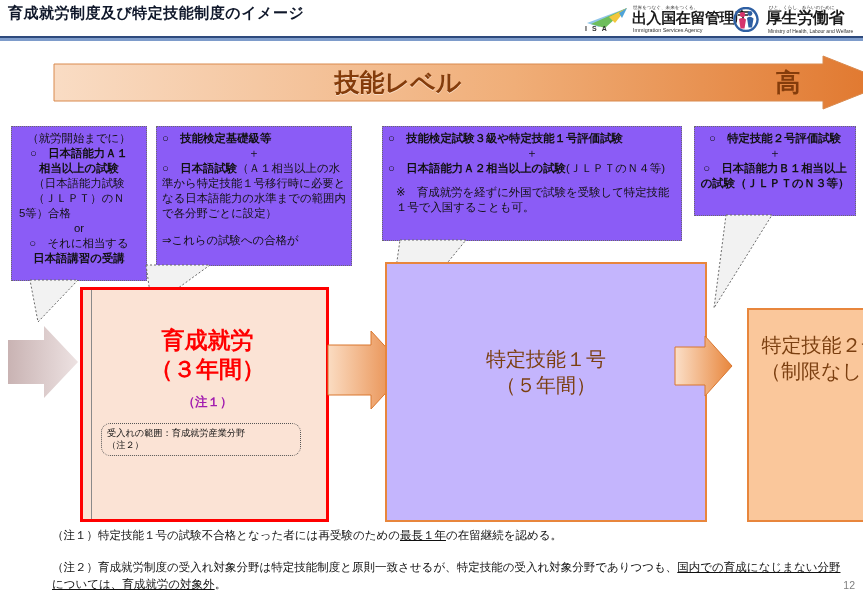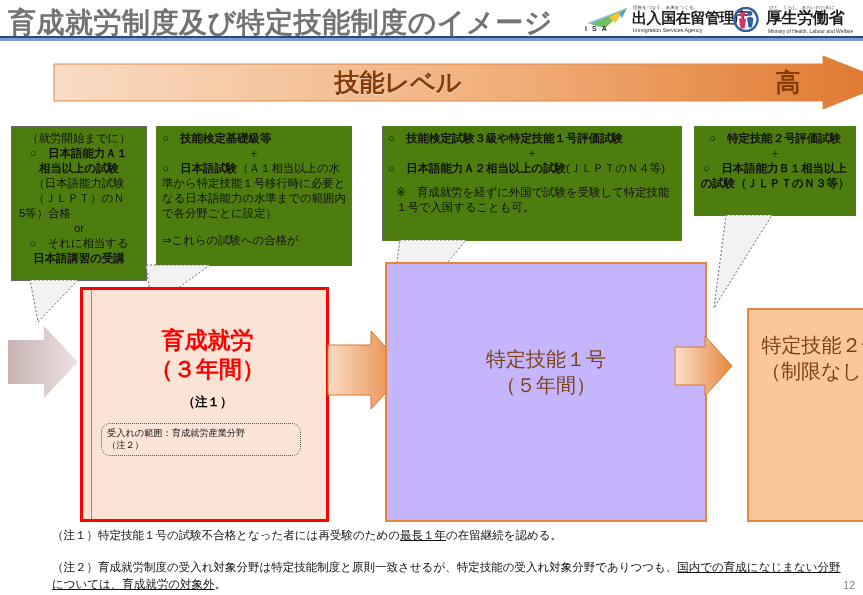--- a/index.html
+++ b/index.html
@@ -6,21 +6,21 @@
   body{
     width:863px;height:595px;background:#ffffff;overflow:hidden;
     font-family:"Liberation Sans","DejaVu Sans",sans-serif;
     position:relative;color:#222;
   }
   .stage{position:absolute;left:0;top:0;width:863px;height:595px;}
 
   
   .hdr-title{
     position:absolute;left:8px;top:4px;
-    font-size:28px;font-weight:bold;color:#737373;letter-spacing:0.5px;
+    font-size:15px;font-weight:bold;color:#0f172a;letter-spacing:0.5px;
     white-space:nowrap;
   }
   .hdr-rule{
     position:absolute;left:0;top:36px;width:863px;height:5px;
     background:linear-gradient(to bottom,#2e4a7d 0 2px,#7e9ccb 2px 5px);
   }
   .logo-isa{position:absolute;left:583px;top:4px;width:142px;height:31px;}
   .logo-mhlw{position:absolute;left:733px;top:4px;width:128px;height:31px;}
   .logo-isa .plane{position:absolute;left:2px;top:3px;width:44px;height:22px;}
   .logo-isa .isa-txt{
@@ -59,21 +59,21 @@
     z-index:3;pointer-events:none;
   }
   .banner-high{
     position:absolute;left:745px;top:0;width:60px;height:55px;
     display:flex;align-items:center;justify-content:center;
     font-size:25px;font-weight:bold;color:#843C0B;z-index:3;pointer-events:none;
   }
 
   
   .callout{
-    position:absolute;background:#4d7c0f;border:1px dotted #6b6b6b;
+    position:absolute;background:#8b5cf6;border:1px dotted #6b6b6b;
     box-sizing:border-box;font-size:11.4px;line-height:1.32;color:#111;
     padding:4px 5px;
   }
   .callout b{font-weight:bold;}
   .u{text-decoration:underline;}
   .ctr{text-align:center;}
   .tail{position:absolute;}
 
   
   .block{position:absolute;box-sizing:border-box;}
@@ -83,21 +83,21 @@
   }
   .block-ikusei .inner-line{
     position:absolute;left:8px;top:0px;width:1px;height:229px;background:#8a8a8a;
   }
   .ikusei-title{
     position:absolute;left:0;top:36px;width:249px;text-align:center;
     color:#FF0000;font-weight:bold;font-size:23px;line-height:1.25;
   }
   .ikusei-note{
     position:absolute;left:0;top:104px;width:249px;text-align:center;
-    color:#000000;font-weight:bold;font-size:12.5px;
+    color:#a21caf;font-weight:bold;font-size:12.5px;
   }
   .scope-box{
     position:absolute;left:18px;top:133px;width:200px;
     border:1px dotted #555;border-radius:9px;background:transparent;
     font-size:9.2px;line-height:1.35;color:#111;padding:3px 5px;box-sizing:border-box;
   }
   .block-tokutei1{
     left:385px;top:262px;width:322px;height:260px;
     background:#c4b5fd;border:2px solid #E8863C;
   }

